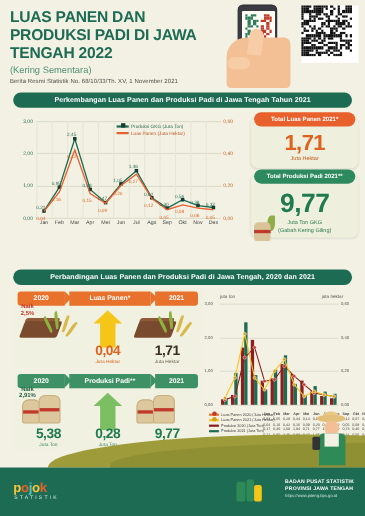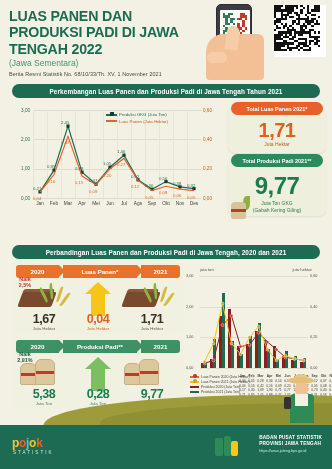--- a/index.html
+++ b/index.html
@@ -236,21 +236,21 @@
   .bps-txt { font-size: 4.7px; font-weight: bold; color: #fff; line-height: 1.35; letter-spacing: .2px; }
   .bps-url { font-size: 3.8px; color: #cfe3d7; margin-top: 1px; }
 </style>
 </head>
 <body>
 
 <div class="page">
 
   <div class="header">
     <div class="hdr-title">LUAS PANEN DAN PRODUKSI PADI DI JAWA TENGAH 2022</div>
-    <div class="hdr-sub">(Jawa Sementara)</div>
+    <div class="hdr-sub">(Kering Sementara)</div>
     <div class="hdr-note">Berita Resmi Statistik No. 68/10/33/Th. XV, 1 November 2021</div>
 
     <div class="phone-wrap">
       <div class="phone-body">
         <div class="phone-screen">
           <div class="scr-qr" id="scrqr">
               <i style="left: 0px; top: 0px; width: 2.4px; height: 2.4px; background: rgb(47, 125, 92);"></i>
               <i style="left: 4.8px; top: 0px; width: 2.4px; height: 2.4px; background: rgb(47, 125, 92);"></i>
               <i style="left: 7.2px; top: 0px; width: 2.4px; height: 2.4px; background: rgb(47, 125, 92);"></i>
               <i style="left: 16.8px; top: 0px; width: 2.4px; height: 2.4px; background: rgb(192, 57, 43);"></i>
@@ -706,24 +706,20 @@
 
     <div class="uparrow">
       <div class="head"></div>
       <div class="shaft"></div>
     </div>
     <div class="naik">
       <div>Naik</div>
       <div>2,5%</div>
     </div>
 
-    <div class="cmp-col" style="left:4px;top:50px;width:56px">
-      <div class="cmp-num dark">1,67</div>
-      <div class="cmp-unit dark">Juta Hektar</div>
-    </div>
     <div class="cmp-col" style="left:58px;top:50px;width:56px">
       <div class="cmp-num accent">0,04</div>
       <div class="cmp-unit accent">Juta Hektar</div>
     </div>
     <div class="cmp-col" style="left:112px;top:50px;width:56px">
       <div class="cmp-num dark">1,71</div>
       <div class="cmp-unit dark">Juta Hektar</div>
     </div>
   </div>
 

